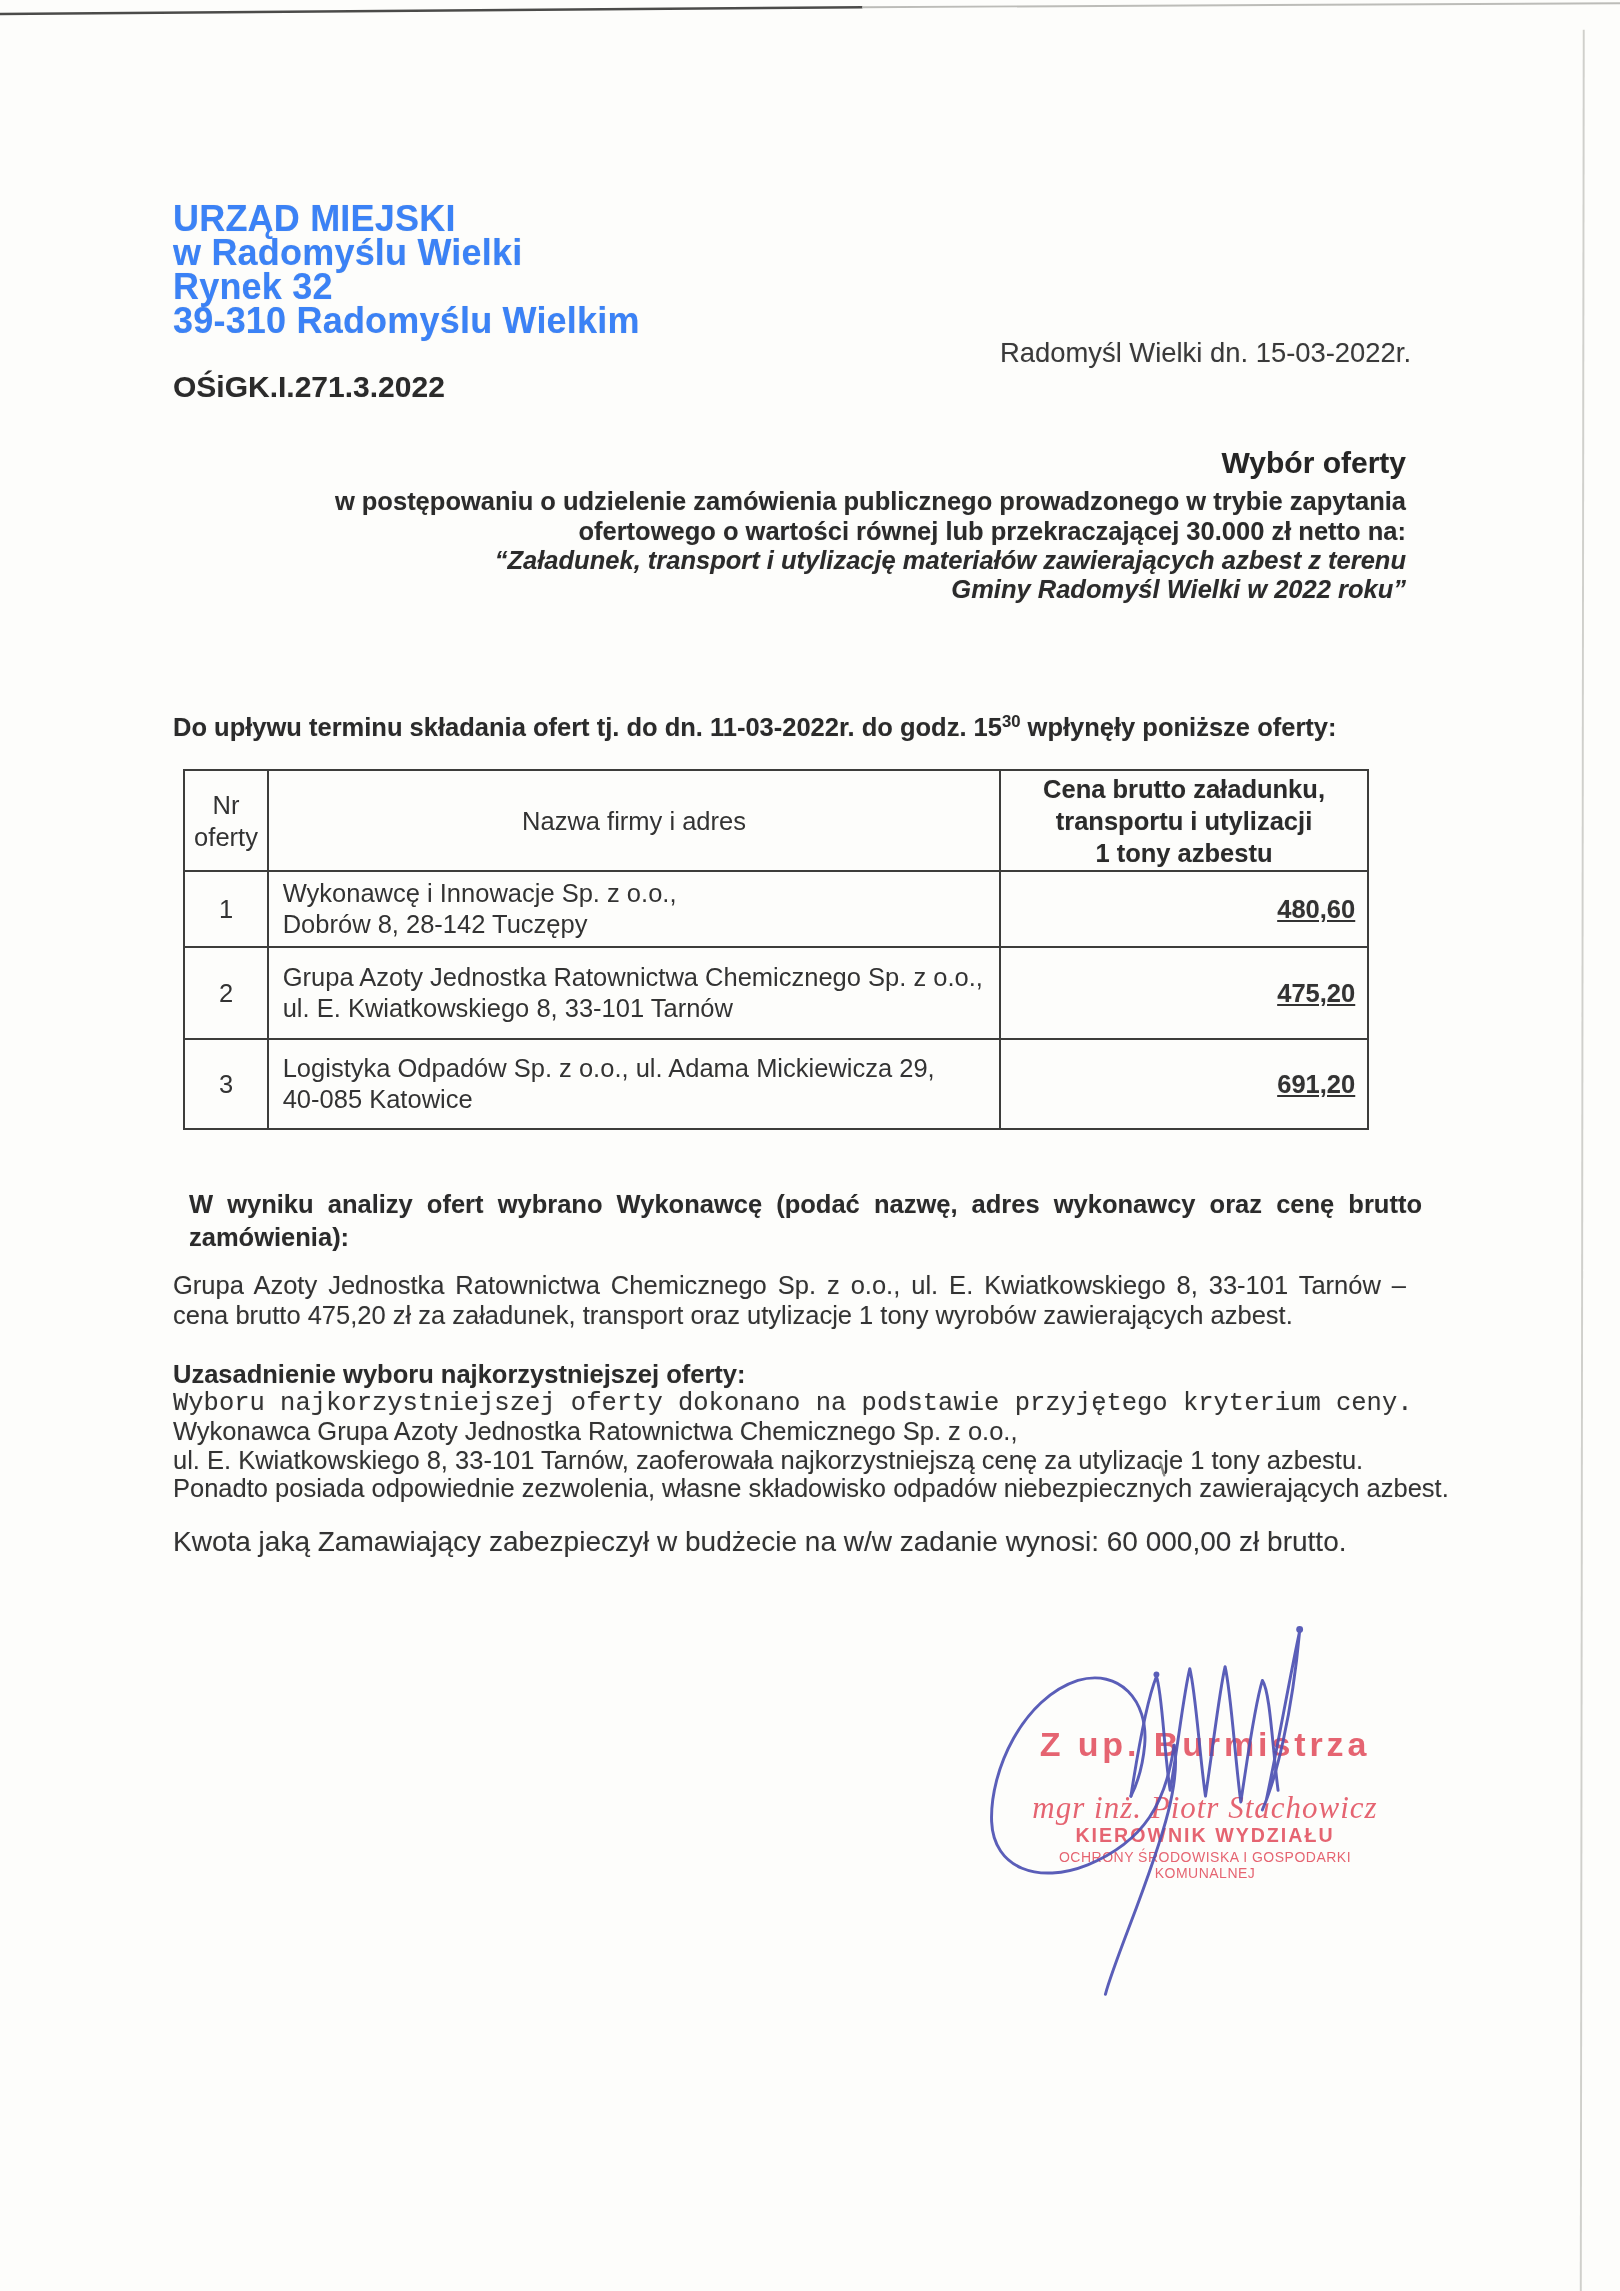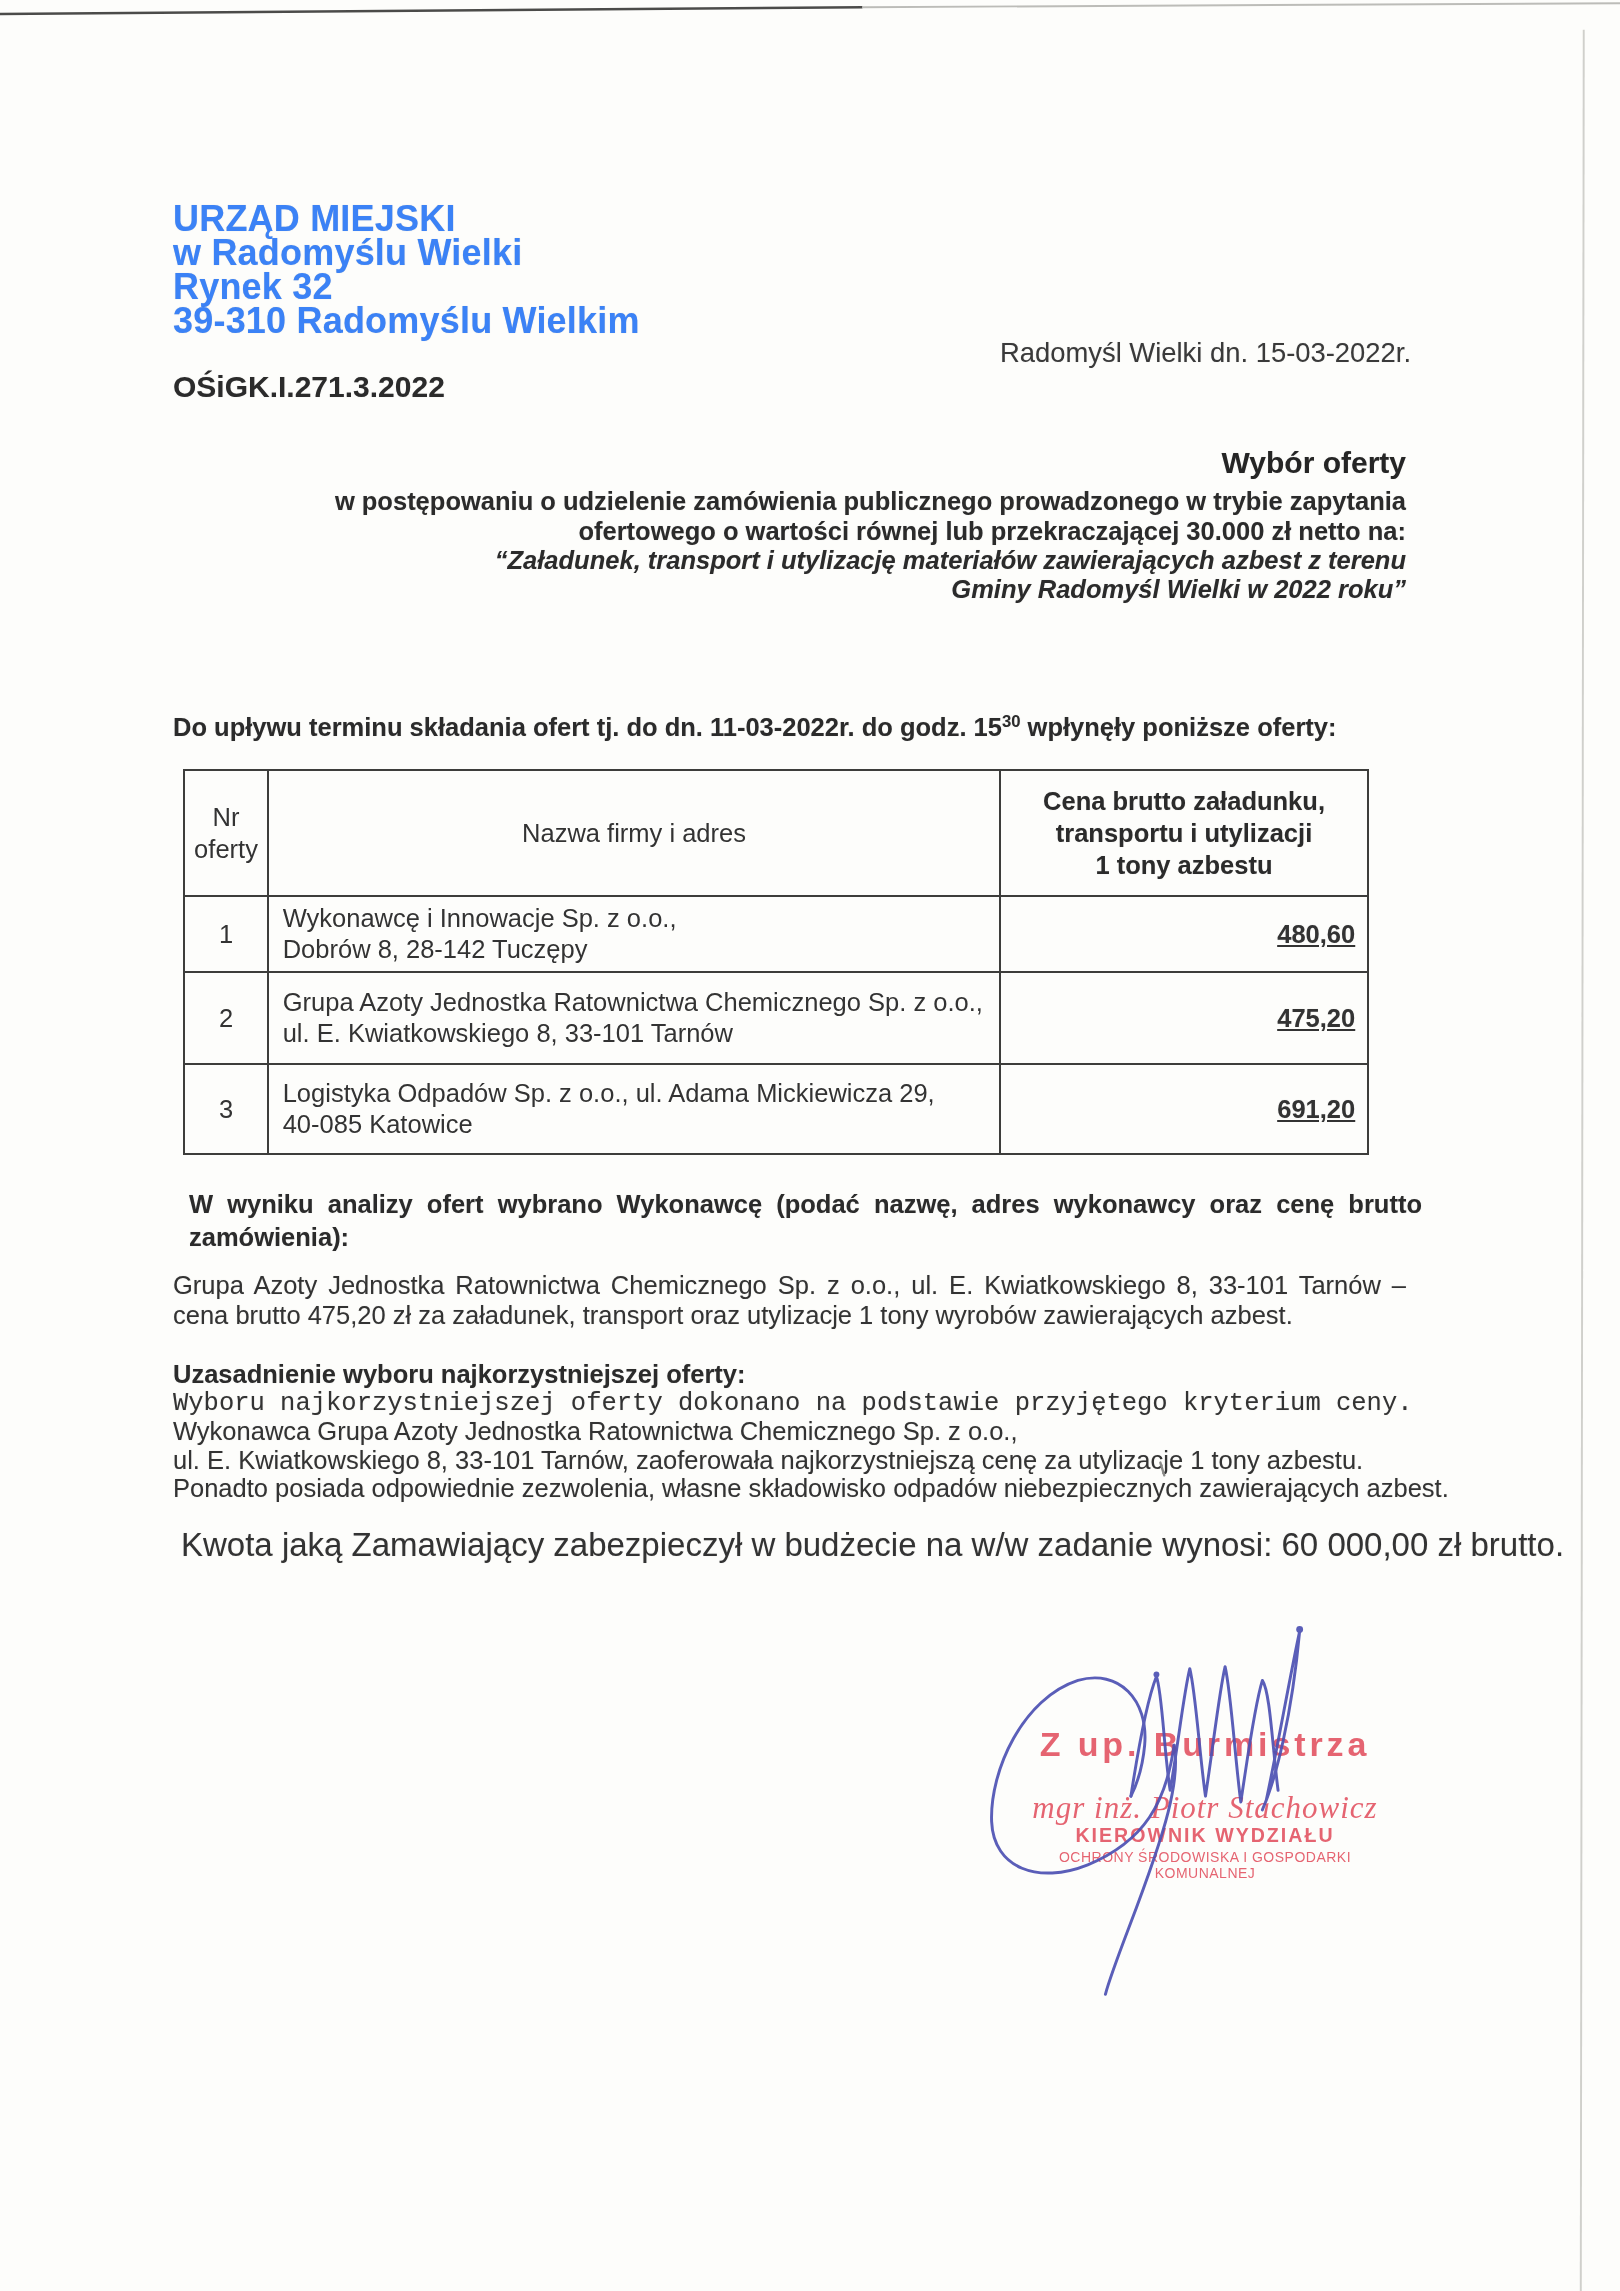--- a/index.html
+++ b/index.html
@@ -72,21 +72,21 @@
     top: 1188px; font-weight: bold; color: #2b2b2b;
     text-align: justify; word-spacing: 5.9px; line-height: 33px; margin-left: 16px;
   }
   .para-selected { top: 1270px; text-align: justify; line-height: 30px; }
   .just-heading { top: 1360px; font-weight: bold; color: #2b2b2b; font-size: 25.5px; left: 173px; }
   .just-line { left: 173px; font-size: 25.5px; color: #333; width: 1313px; }
   .jl1 { top: 1389px; font-family: Liberation Mono, monospace; }
   .jl2 { top: 1417px; }
   .jl3 { top: 1446px; }
   .jl4 { top: 1474px; }
-  .budget-line { left: 173px; top: 1526px; font-size: 33px; color: #333; margin-left: 8px; }
+  .budget-line { left: 173px; top: 1526px; font-size: 28px; color: #333; }
 
   
   .stamp {
     left: 1019px; top: 1725px; width: 372px;
     text-align: center; z-index: 5;
     opacity: 0.88;
   }
   .stamp div { position: absolute; width: 100%; left: 0; }
   .stamp-line1 {
     top: 0; font-size: 34px; font-weight: bold;
@@ -135,21 +135,21 @@
     <span>Do upływu terminu składania ofert tj. do dn. 11-03-2022r. do godz. 15</span><sup>30</sup><span> wpłynęły poniższe oferty:</span>
   </div>
 
   <table class="offers-table">
     <colgroup>
       <col style="width:84px">
         <col style="width:732px">
         <col style="width:368px">
     </colgroup>
     <tbody>
-        <tr style="height:126px">
+        <tr style="height:101px">
       <td class="hdr">
         <div>Nr</div>
         <div>oferty</div>
       </td>
       <td class="hdr">
         <div>Nazwa firmy i adres</div>
       </td>
       <td class="hdr hdr-price scan-text">
         <div>Cena brutto załadunku,</div>
         <div>transportu i utylizacji</div>

